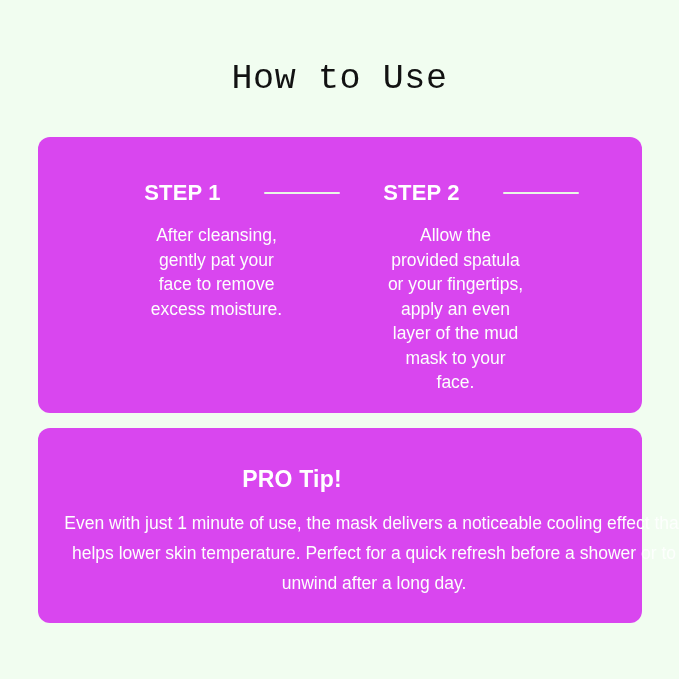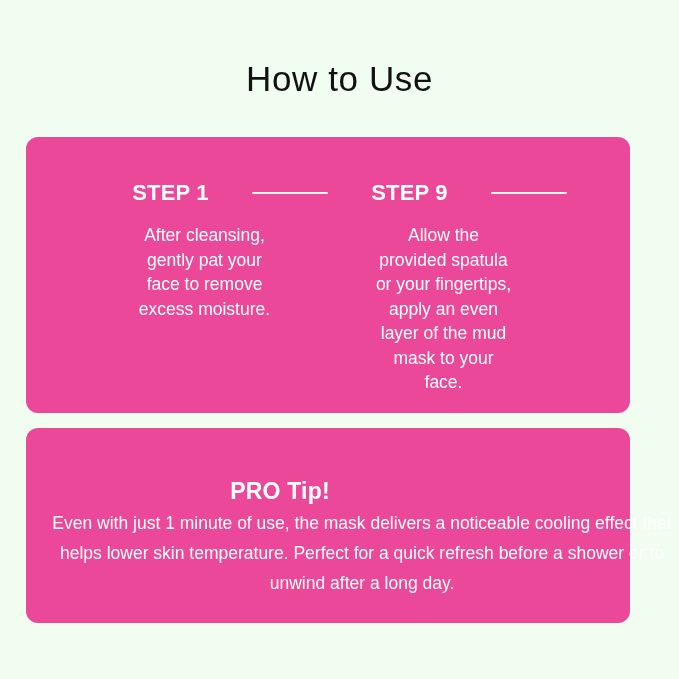--- a/index.html
+++ b/index.html
@@ -20,34 +20,34 @@
     box-sizing: border-box;
   }
 
   
   .page-title {
     position: absolute;
     top: 57px;
     left: 0;
     width: 679px;
     text-align: center;
-    font-family: Liberation Sans, sans-serif;
+    font-family: Liberation Mono, monospace;
     font-size: 35px;
     font-weight: 400;
     letter-spacing: 0.6px;
     color: #121212;
     line-height: 44px;
   }
 
   
   .card {
     position: absolute;
-    left: 26px;
+    left: 38px;
     width: 604px;
-    background: #ec4899;
+    background: #d946ef;
     border-radius: 12px;
     box-sizing: border-box;
   }
   .card-steps {
     top: 137px;
     height: 276px;
   }
   .card-protip {
     top: 428px;
     height: 195px;
@@ -109,21 +109,20 @@
   .protip-title {
     position: absolute;
     top: 38px;
     left: 0;
     width: 508px;
     text-align: center;
     font-size: 23px;
     font-weight: 700;
     color: #ffffff;
     letter-spacing: 0.2px;
-    margin-top: 12px;
   }
   .protip-body {
     position: absolute;
     top: 80px;
     left: 0;
     width: 672px;
     padding: 0 22px;
     box-sizing: border-box;
     text-align: center;
     font-size: 17.5px;
@@ -137,21 +136,21 @@
 
 <div class="page">
 
   <div class="page-title">How to Use</div>
 
   <div class="card card-steps">
 
     <div class="steps-header">
       <div class="step-label">STEP 1</div>
       <div class="step-divider"></div>
-      <div class="step-label">STEP 9</div>
+      <div class="step-label">STEP 2</div>
       <div class="step-divider"></div>
     </div>
 
     <div class="steps-body">
       <div class="step-col">After cleansing, gently pat your face to remove excess moisture.</div>
       <div class="step-gap"></div>
       <div class="step-col">Allow the provided spatula or your fingertips, apply an even layer of the mud mask to your face.</div>
       <div class="step-gap"></div>
     </div>
 

